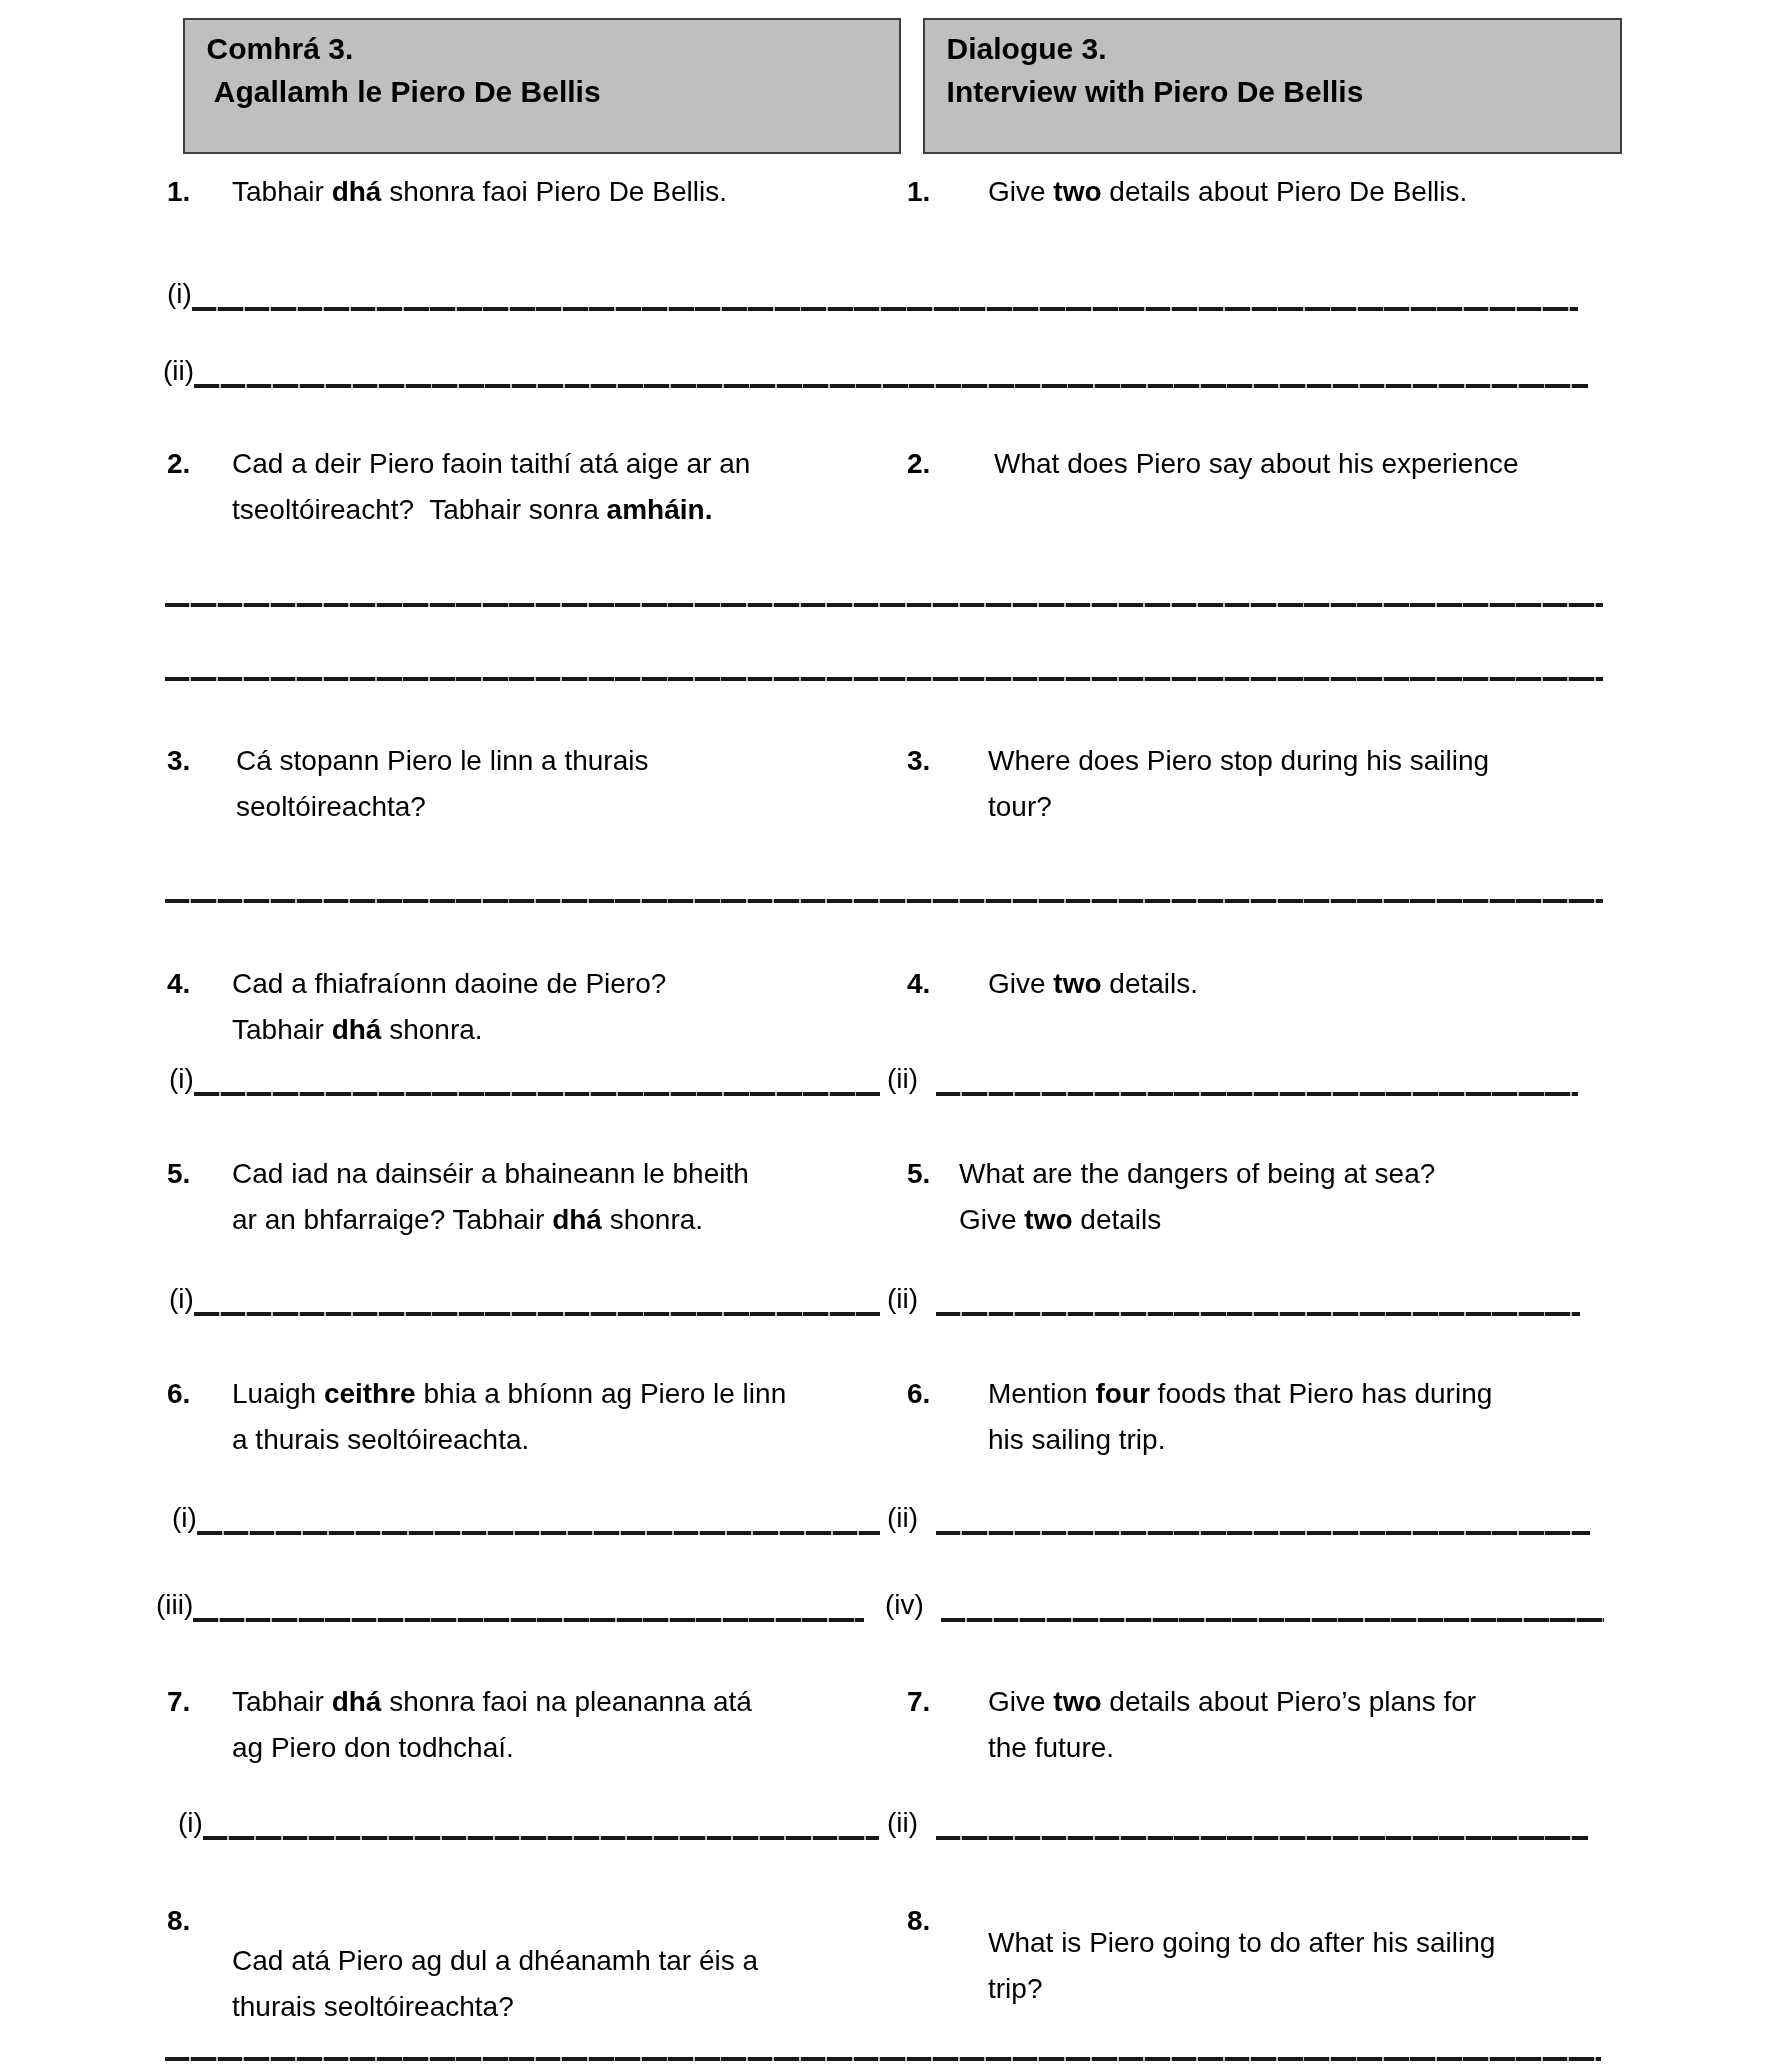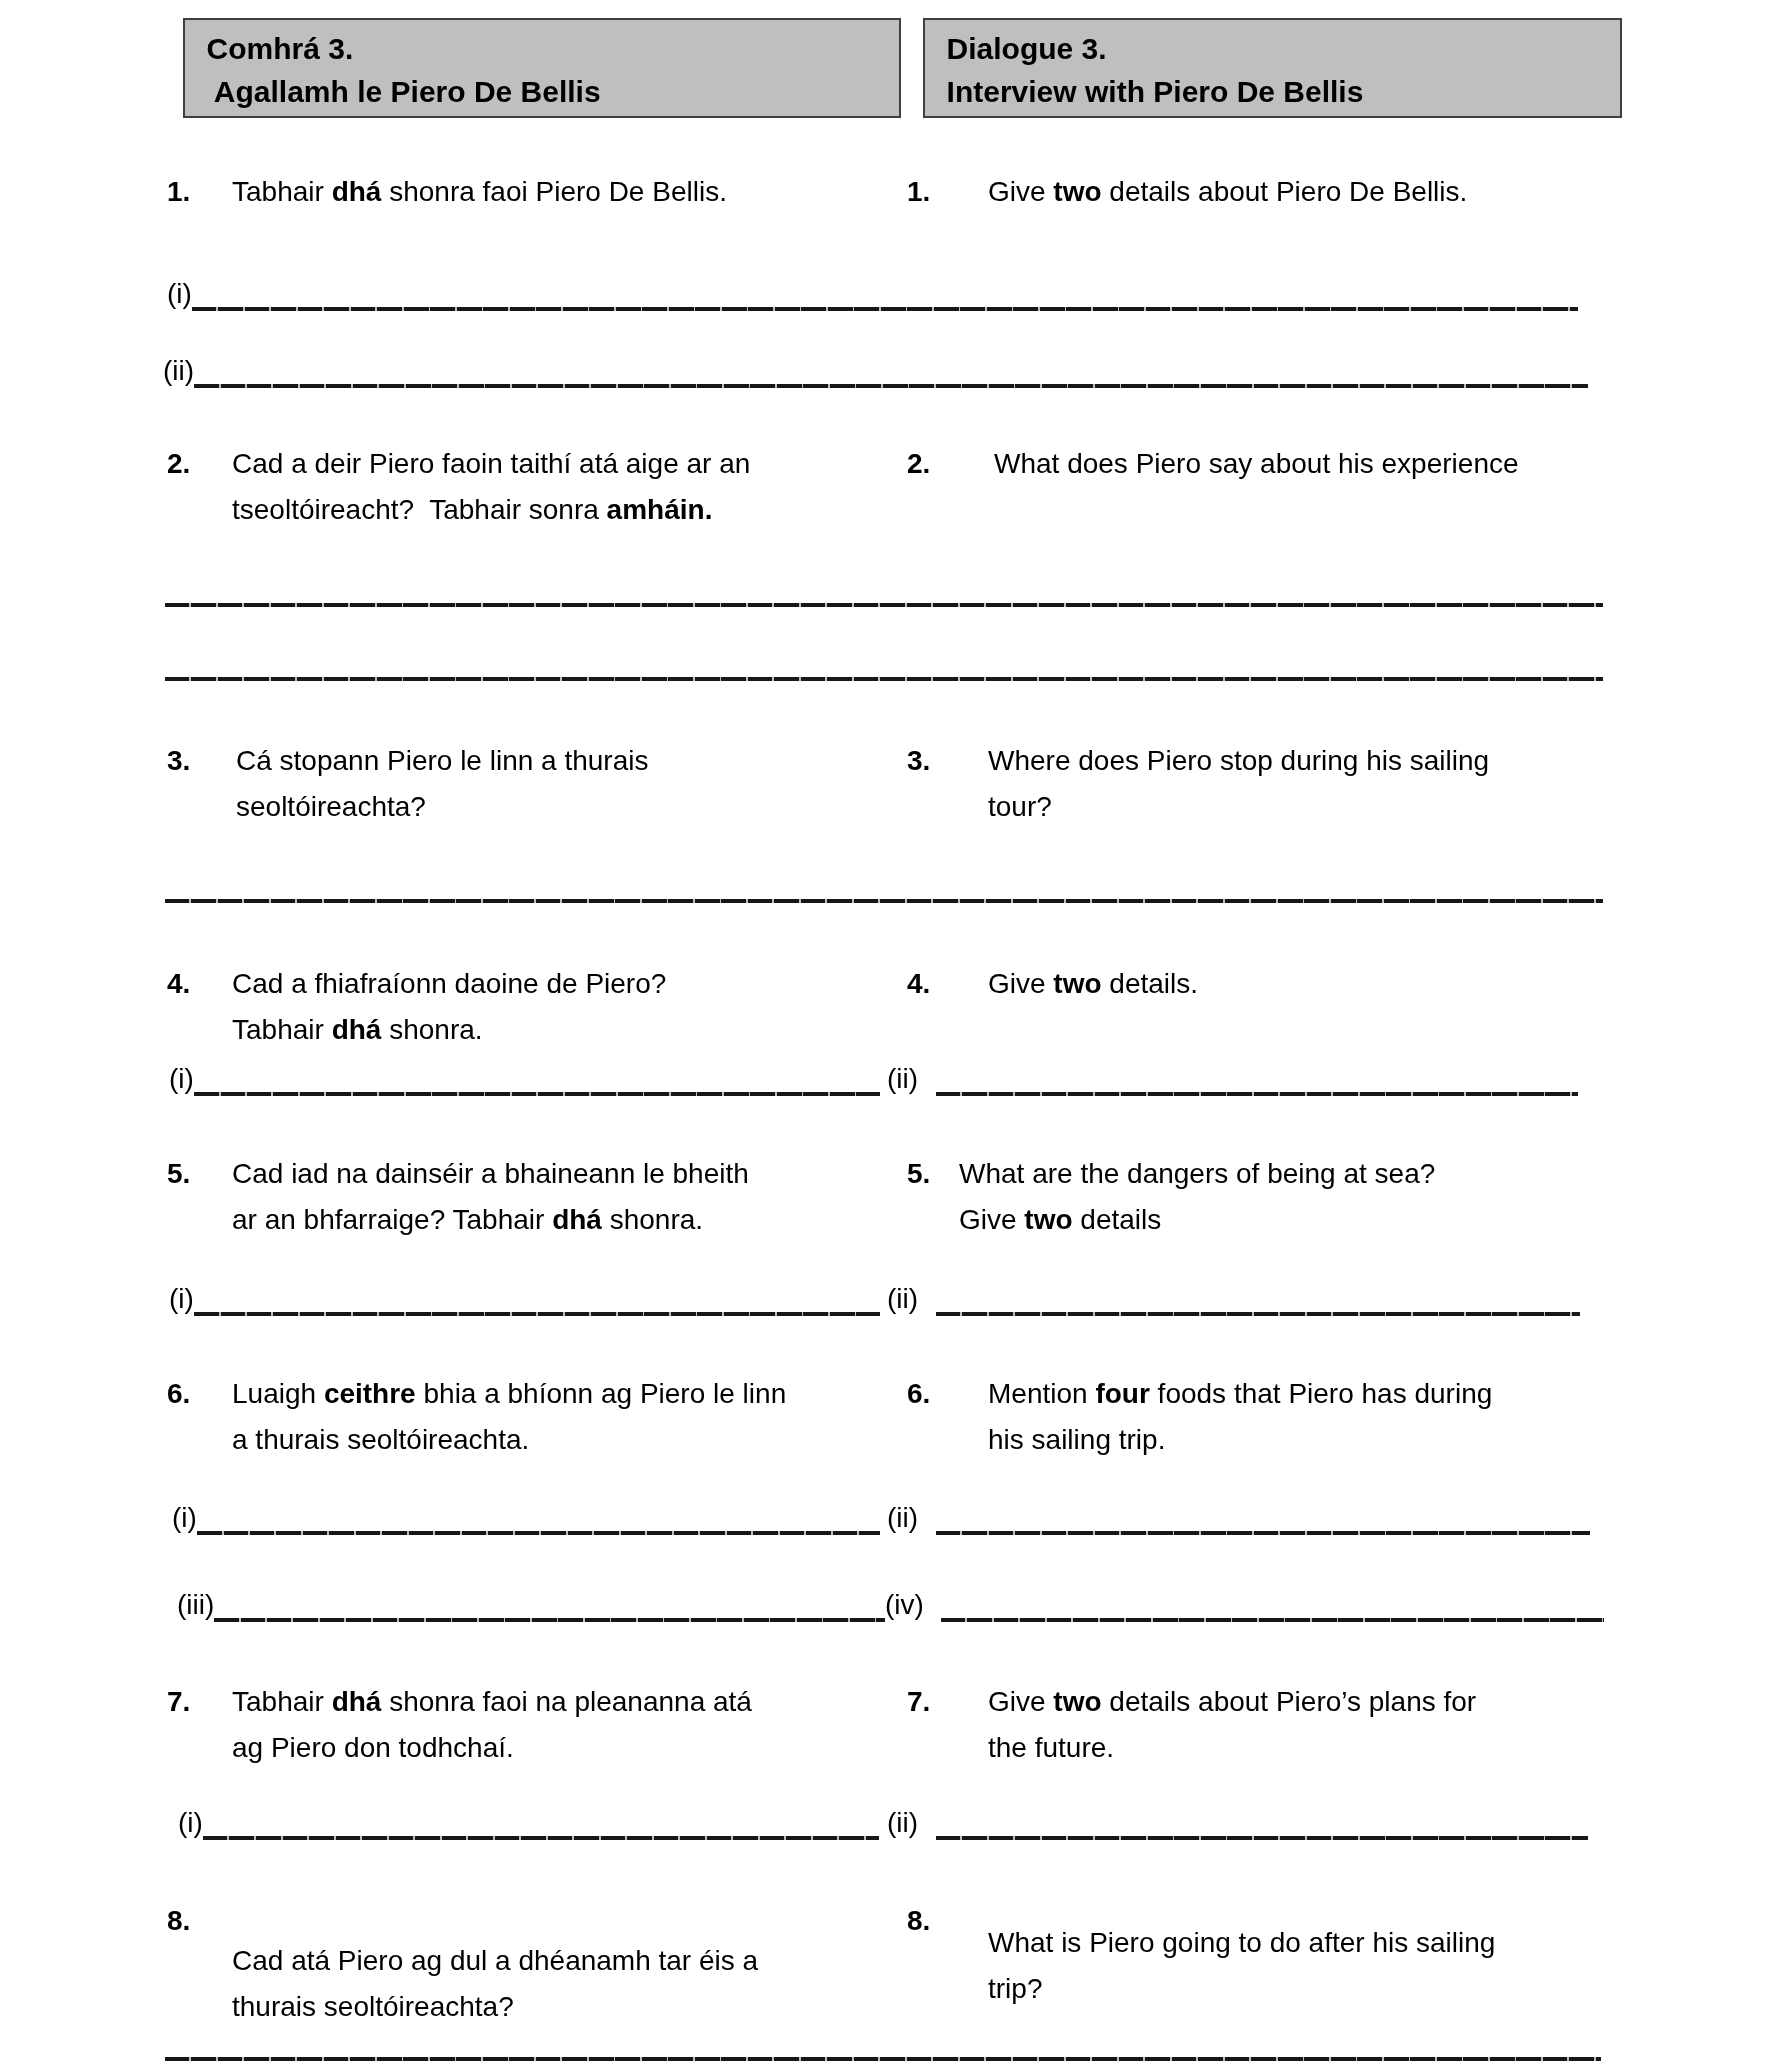--- a/index.html
+++ b/index.html
@@ -8,21 +8,21 @@
     width:1782px;
     height:2068px;
     background:#ffffff;
     font-family:"Liberation Sans", sans-serif;
     color:#000000;
     overflow:hidden;
   }
   .hdr-box{
     position:absolute;
     top:17.6px;
-    height:100px;
+    height:136px;
     background:#bfbfbf;
     border:2.9px solid #3f3f3f;
     box-sizing:border-box;
     padding:7.8px 0 0 21.6px;
   }
   .hdr-box .hline{
     font-size:30px;
     font-weight:bold;
     line-height:43px;
     white-space:pre;
@@ -148,21 +148,21 @@
         <div class="qtext" style="left: 988px; top: 1371px;"><div><span>Mention </span><span class="b">four</span><span> foods that Piero has during</span></div><div><span>his sailing trip.</span></div></div>
         <div class="ansrow" style="left: 172px; top: 1498px; width: 708px;">
           <span class="lbl">(i)</span>
           <div class="uline"></div>
         </div>
         <div class="ansrow" style="left: 887px; top: 1498px; width: 703px;">
           <span class="lbl">(ii)</span>
           <span class="gap18"></span>
           <div class="uline"></div>
         </div>
-        <div class="ansrow" style="left: 177px; top: 1585px; width: 708px;">
+        <div class="ansrow" style="left: 156px; top: 1585px; width: 708px;">
           <span class="lbl">(iii)</span>
           <div class="uline"></div>
         </div>
         <div class="ansrow" style="left: 885px; top: 1585px; width: 719px;">
           <span class="lbl">(iv)</span>
           <span class="gap18"></span>
           <div class="uline"></div>
         </div>
       </div>
       <div>

